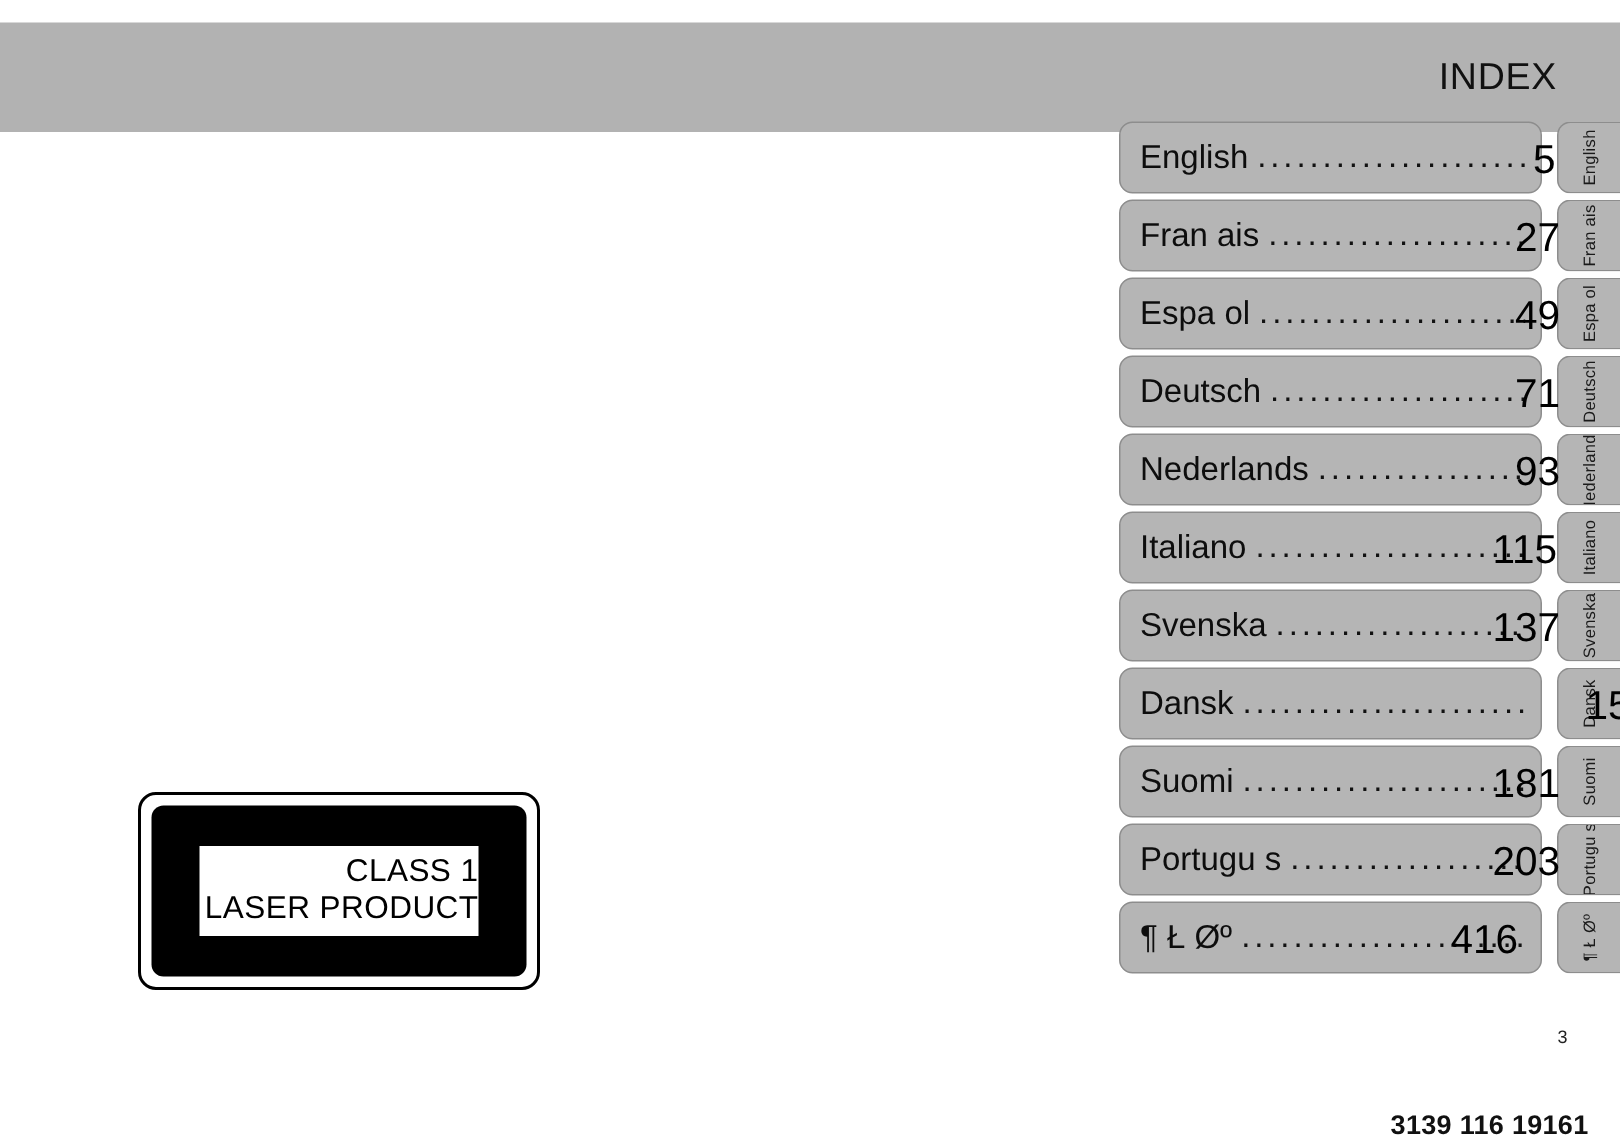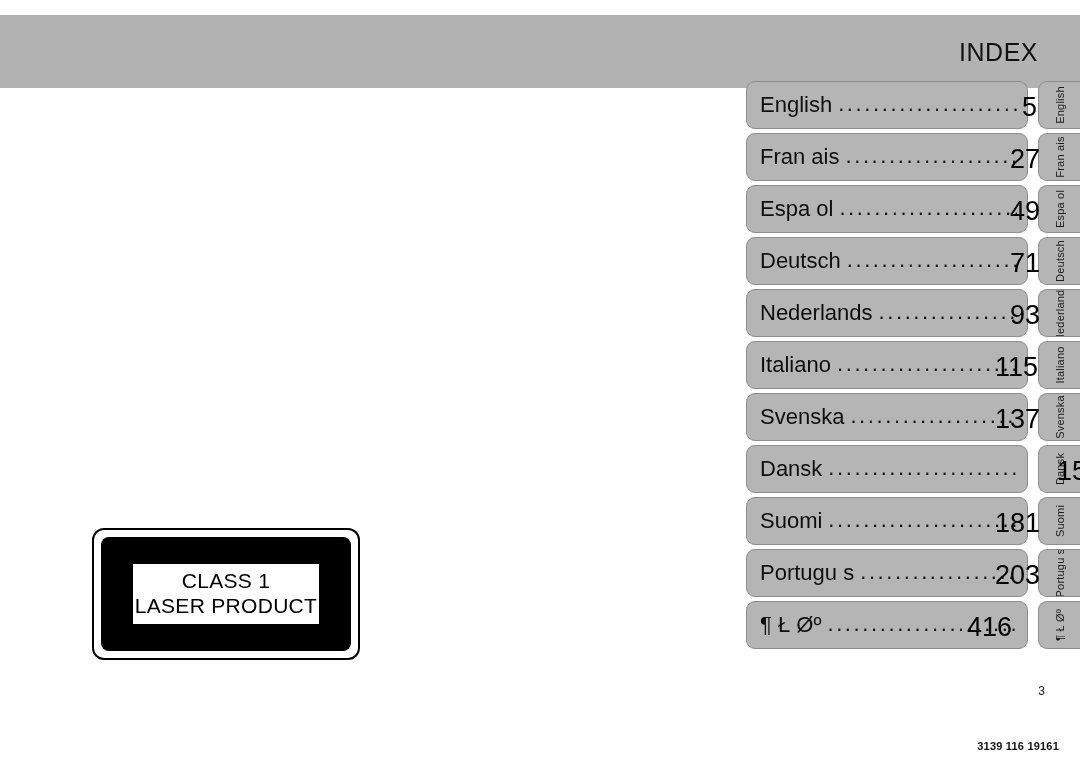--- a/index.html
+++ b/index.html
@@ -160,21 +160,21 @@
   }
   #laser-white {
     position: absolute;
     left: 32px;
     top: 27px;
     right: 32px;
     bottom: 27px;
     background: #ffffff;
     display: flex;
     flex-direction: column;
-    align-items: center;
+    align-items: flex-end;
     justify-content: center;
   }
   #laser-white span {
     font-size: 21px;
     line-height: 1.18;
     color: #000000;
     letter-spacing: 0.3px;
     white-space: nowrap;
   }
 
@@ -183,21 +183,21 @@
     position: absolute;
     right: 35px;
     top: 684px;
     font-size: 12px;
     color: #222222;
   }
   #doc-code {
     position: absolute;
     right: 21px;
     top: 740px;
-    font-size: 11px;
+    font-size: 18px;
     font-weight: bold;
     color: #111111;
     letter-spacing: 0.2px;
   }
 </style>
 </head>
 <body>
 
 <div id="header-band">
   <div id="header-title">INDEX</div>

